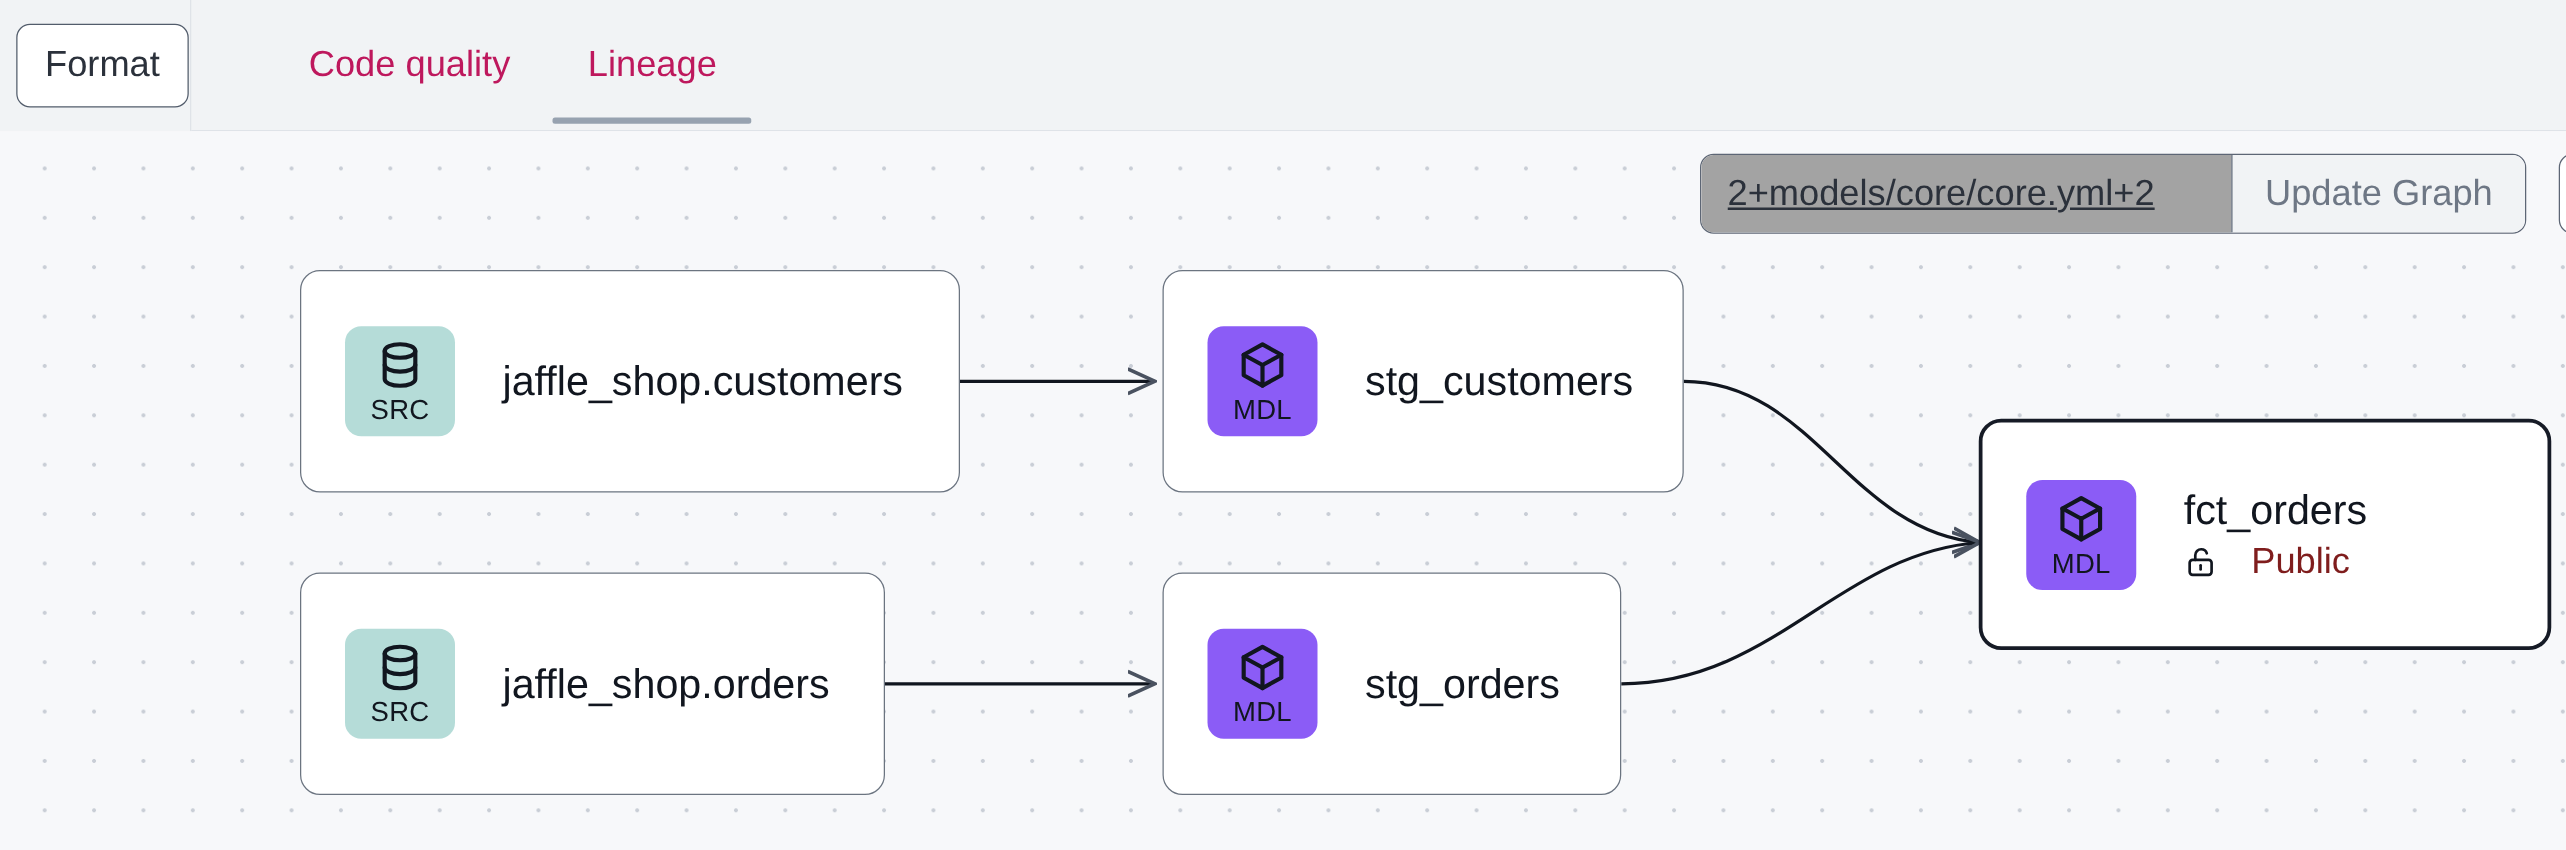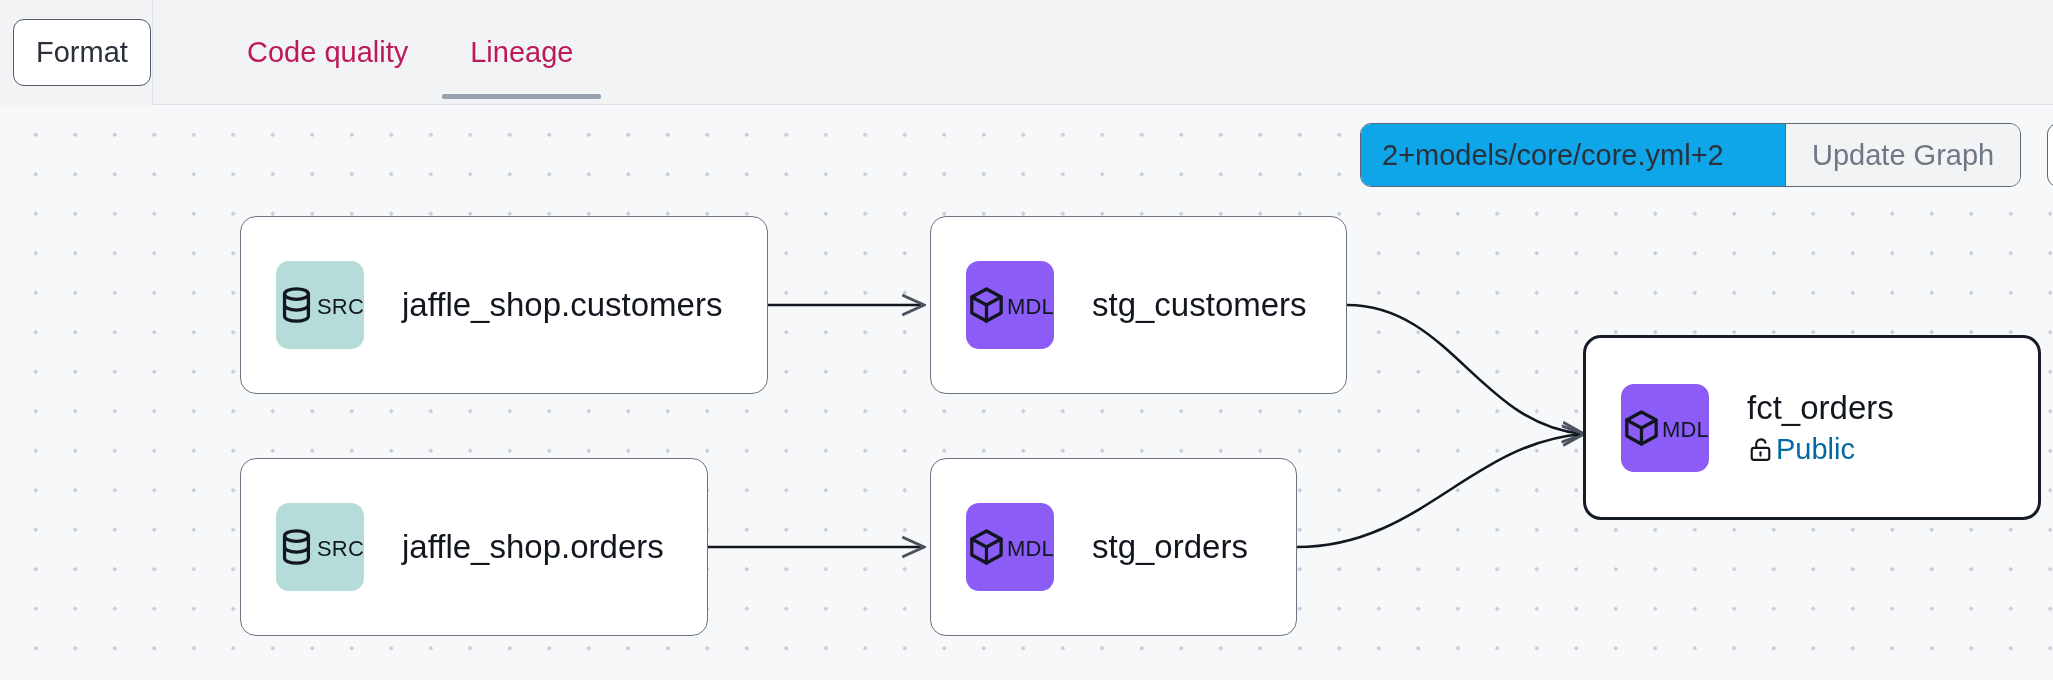--- a/index.html
+++ b/index.html
@@ -119,21 +119,21 @@
   .node.selected {
     border: 3.4px solid #161b26;
     border-radius: 18px;
   }
 
   .badge {
     width: 88px;
     height: 88px;
     border-radius: 13px;
     display: flex;
-    flex-direction: row;
+    flex-direction: column;
     align-items: center;
     justify-content: center;
     flex: 0 0 auto;
   }
   .badge.src { background: #b5dcd8; }
   .badge.mdl { background: #8b5cf6; }
   .badge svg { display: block; }
   .badge-text {
     font-size: 22px;
     color: #11161f;
@@ -150,49 +150,50 @@
   }
   .node-title {
     font-size: 33px;
     color: #11161f;
     line-height: 1.15;
     white-space: nowrap;
   }
   .node-sub {
     display: flex;
     align-items: center;
-    gap: 2px;
+    gap: 27px;
     margin-top: 6px;
     font-size: 29px;
-    color: #0369a1;
+    color: #7f1d1d;
     white-space: nowrap;
   }
   .node-sub svg { display: block; flex: 0 0 auto; }
 
   
   .selector-group {
     position: absolute;
     display: flex;
     align-items: stretch;
     height: 64px;
     border: 1.6px solid #5d6675;
     border-radius: 11px;
     overflow: hidden;
     background: #ffffff;
   }
 
   .selector-input {
     border: none;
     outline: none;
-    background: #0ea5e9;
+    background: #a3a3a3;
     font-size: 29px;
     color: #2b313b;
     padding: 0 21px;
     width: 424px;
     font-family: "Liberation Sans", sans-serif;
+    text-decoration: underline;
   }
 
   .update-btn {
     border: none;
     border-left: 1.6px solid #5d6675;
     background: #f1f3f5;
     color: #6e7785;
     font-size: 29px;
     padding: 0 26px;
     cursor: pointer;

